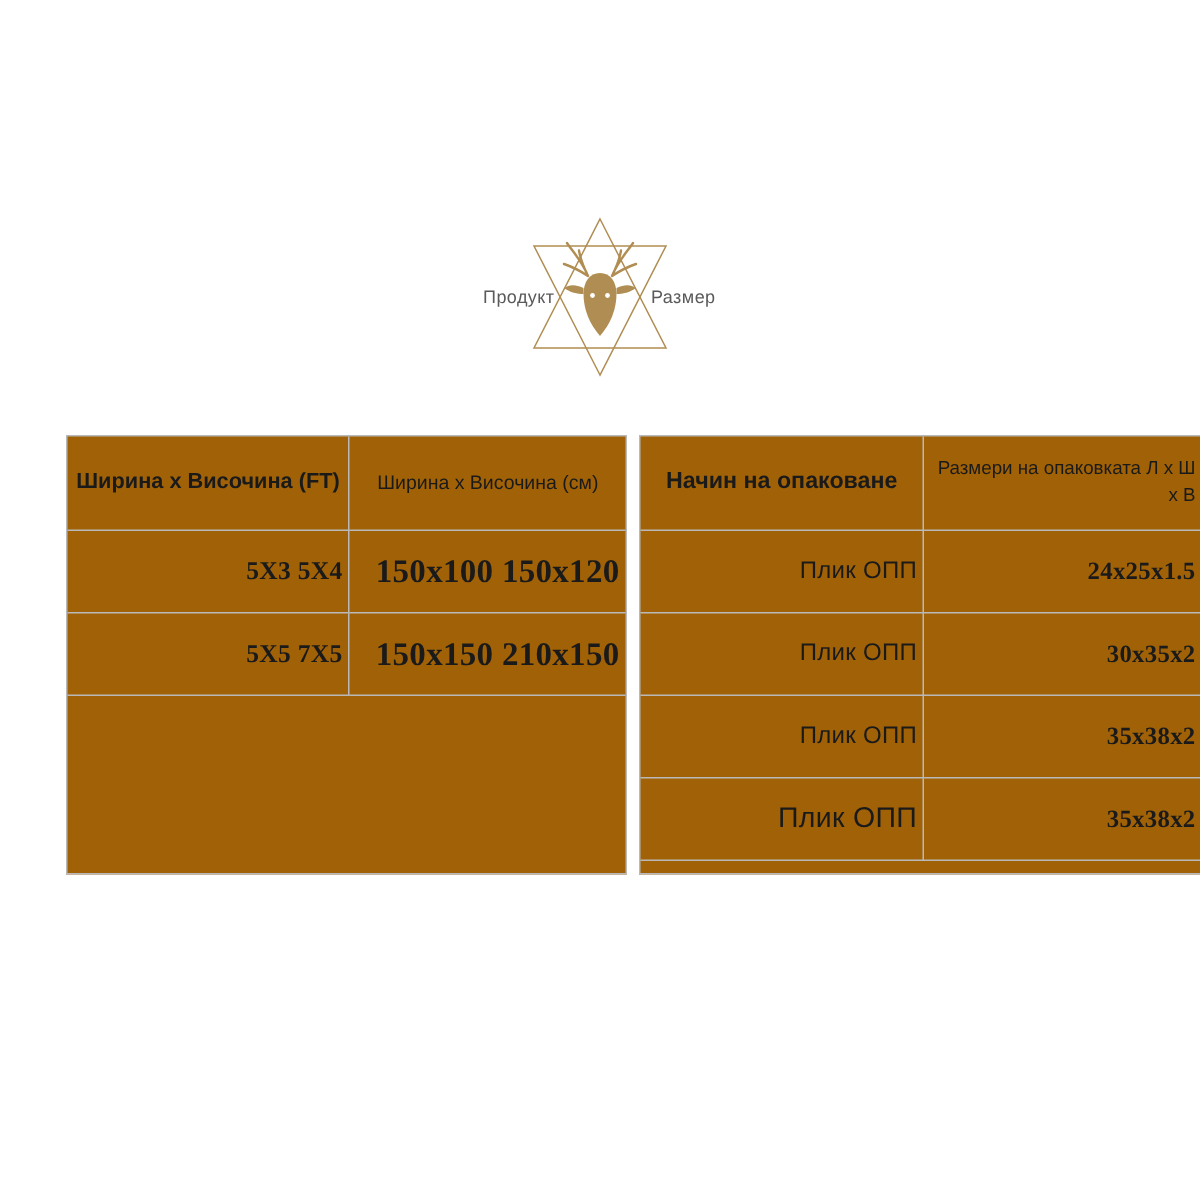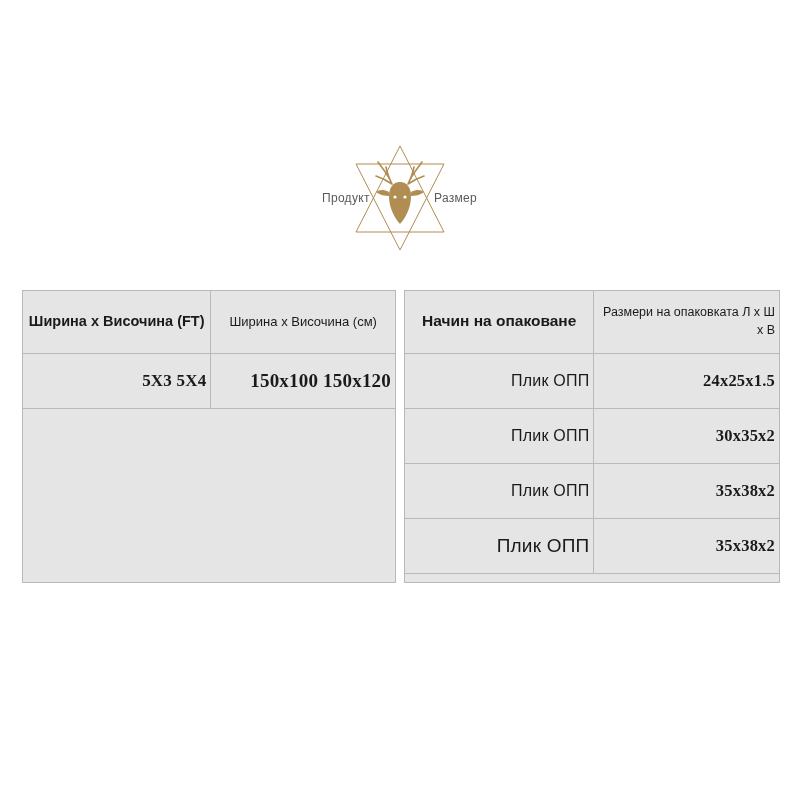--- a/index.html
+++ b/index.html
@@ -52,22 +52,23 @@
   
   .tables-wrap {
     position: absolute;
     left: 0;
     top: 290px;
     width: 800px;
   }
   .tbl {
     position: absolute;
     border: 1px solid #b9b9b9;
-    background: #e5e5e5;
+    background: #a16207;
     box-sizing: border-box;
+    margin-left: 22px;
   }
   .tbl.left-tbl {
     left: 22px;
     top: 0;
     width: 374px;
     height: 293px;
   }
   .tbl.right-tbl {
     left: 404px;
     top: 0;
@@ -115,21 +116,21 @@
 
   
   .row td {
     height: 55px;
     font-weight: bold;
     font-size: 17px;
     letter-spacing: 0.2px;
     text-align: right;
   }
   .left-tbl .row td.c1 { font-size: 17px; }
-  .left-tbl .row td.c2 { font-size: 19px; }
+  .left-tbl .row td.c2 { font-size: 22px; }
   .right-tbl .row td.c1 {
     font-family: "Liberation Sans", sans-serif;
     font-weight: normal;
     font-size: 16px;
     letter-spacing: 0.2px;
   }
   .right-tbl .row.r4 td.c1 { font-size: 19px; }
   .right-tbl .row td.c2 { font-size: 16.5px; }
 
   .tbl .filler {
@@ -177,20 +178,24 @@
         </colgroup>
       <tbody>
         <tr class="hdr">
           <td class="c1">Ширина х Височина (FT)</td>
           <td class="c2">Ширина x Височина (см)</td>
         </tr>
         <tr class="row r1">
           <td class="c1">5X3 5X4</td>
           <td class="c2">150x100 150x120</td>
         </tr>
+        <tr class="row r2">
+          <td class="c1">5X5 7X5</td>
+          <td class="c2">150x150 210x150</td>
+        </tr>
         <tr class="filler">
           <td></td>
           <td></td>
         </tr>
       </tbody>
     </table>
   </div>
 
   <div class="tbl right-tbl">
     <table>

